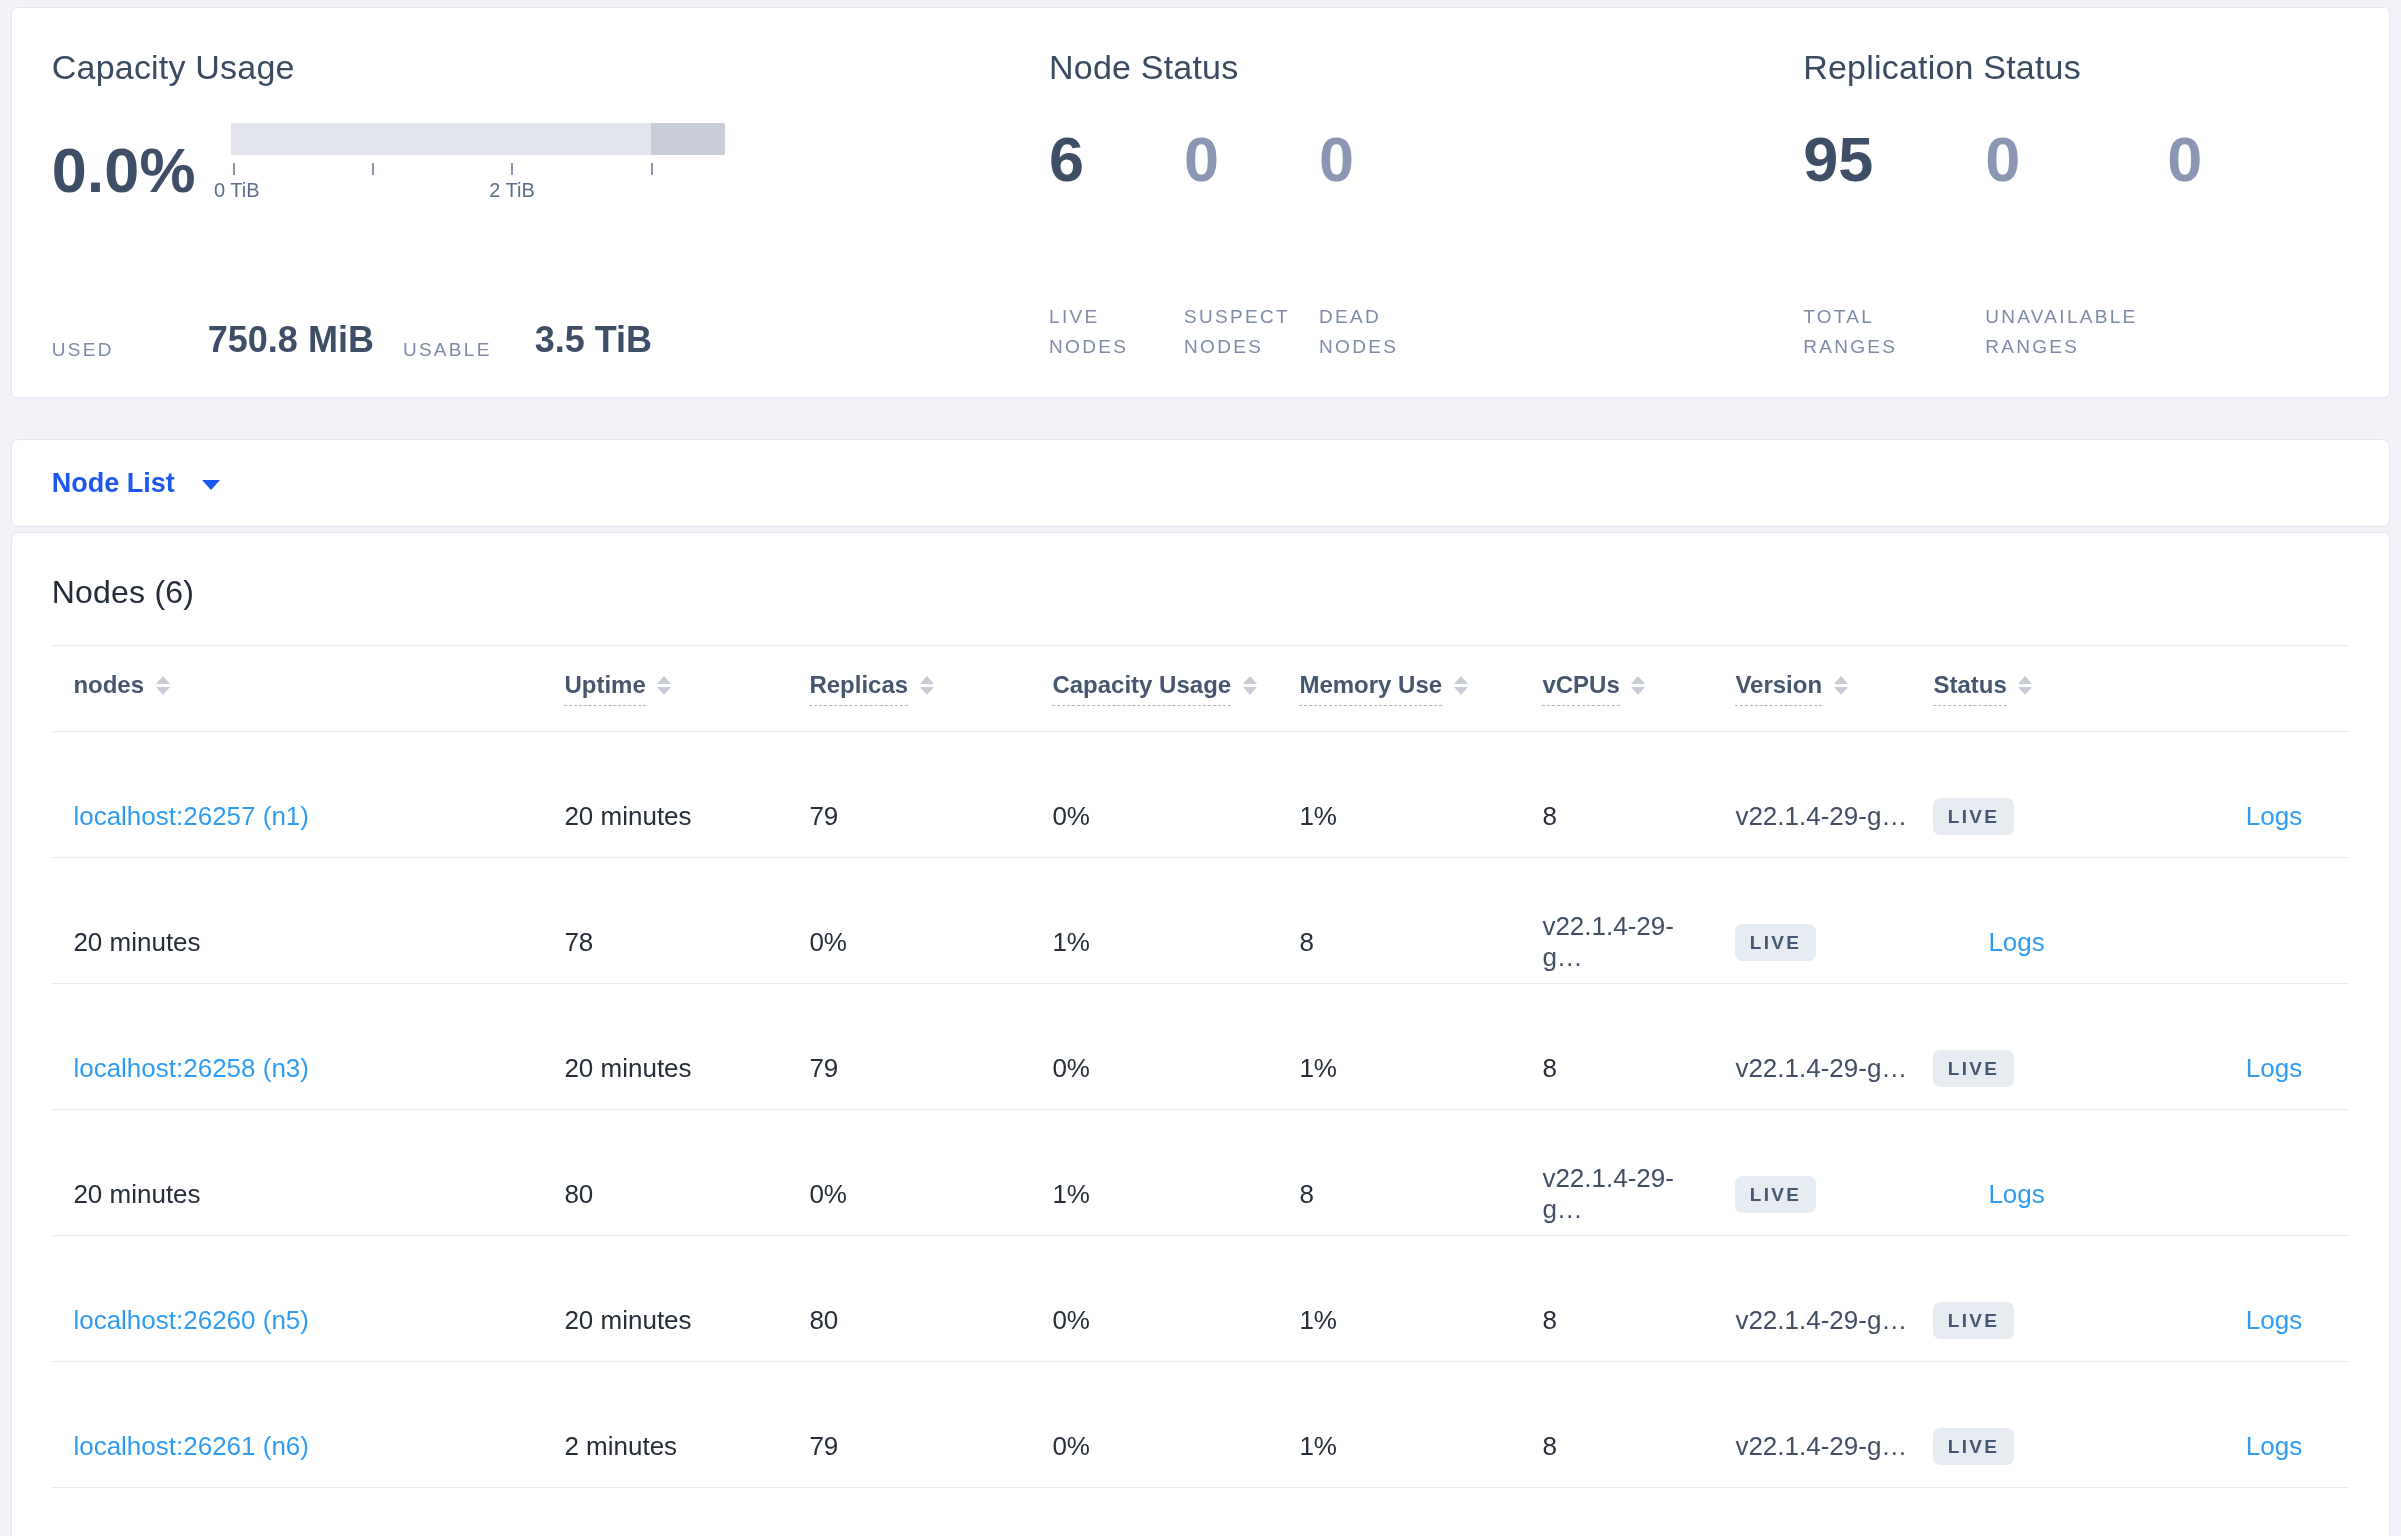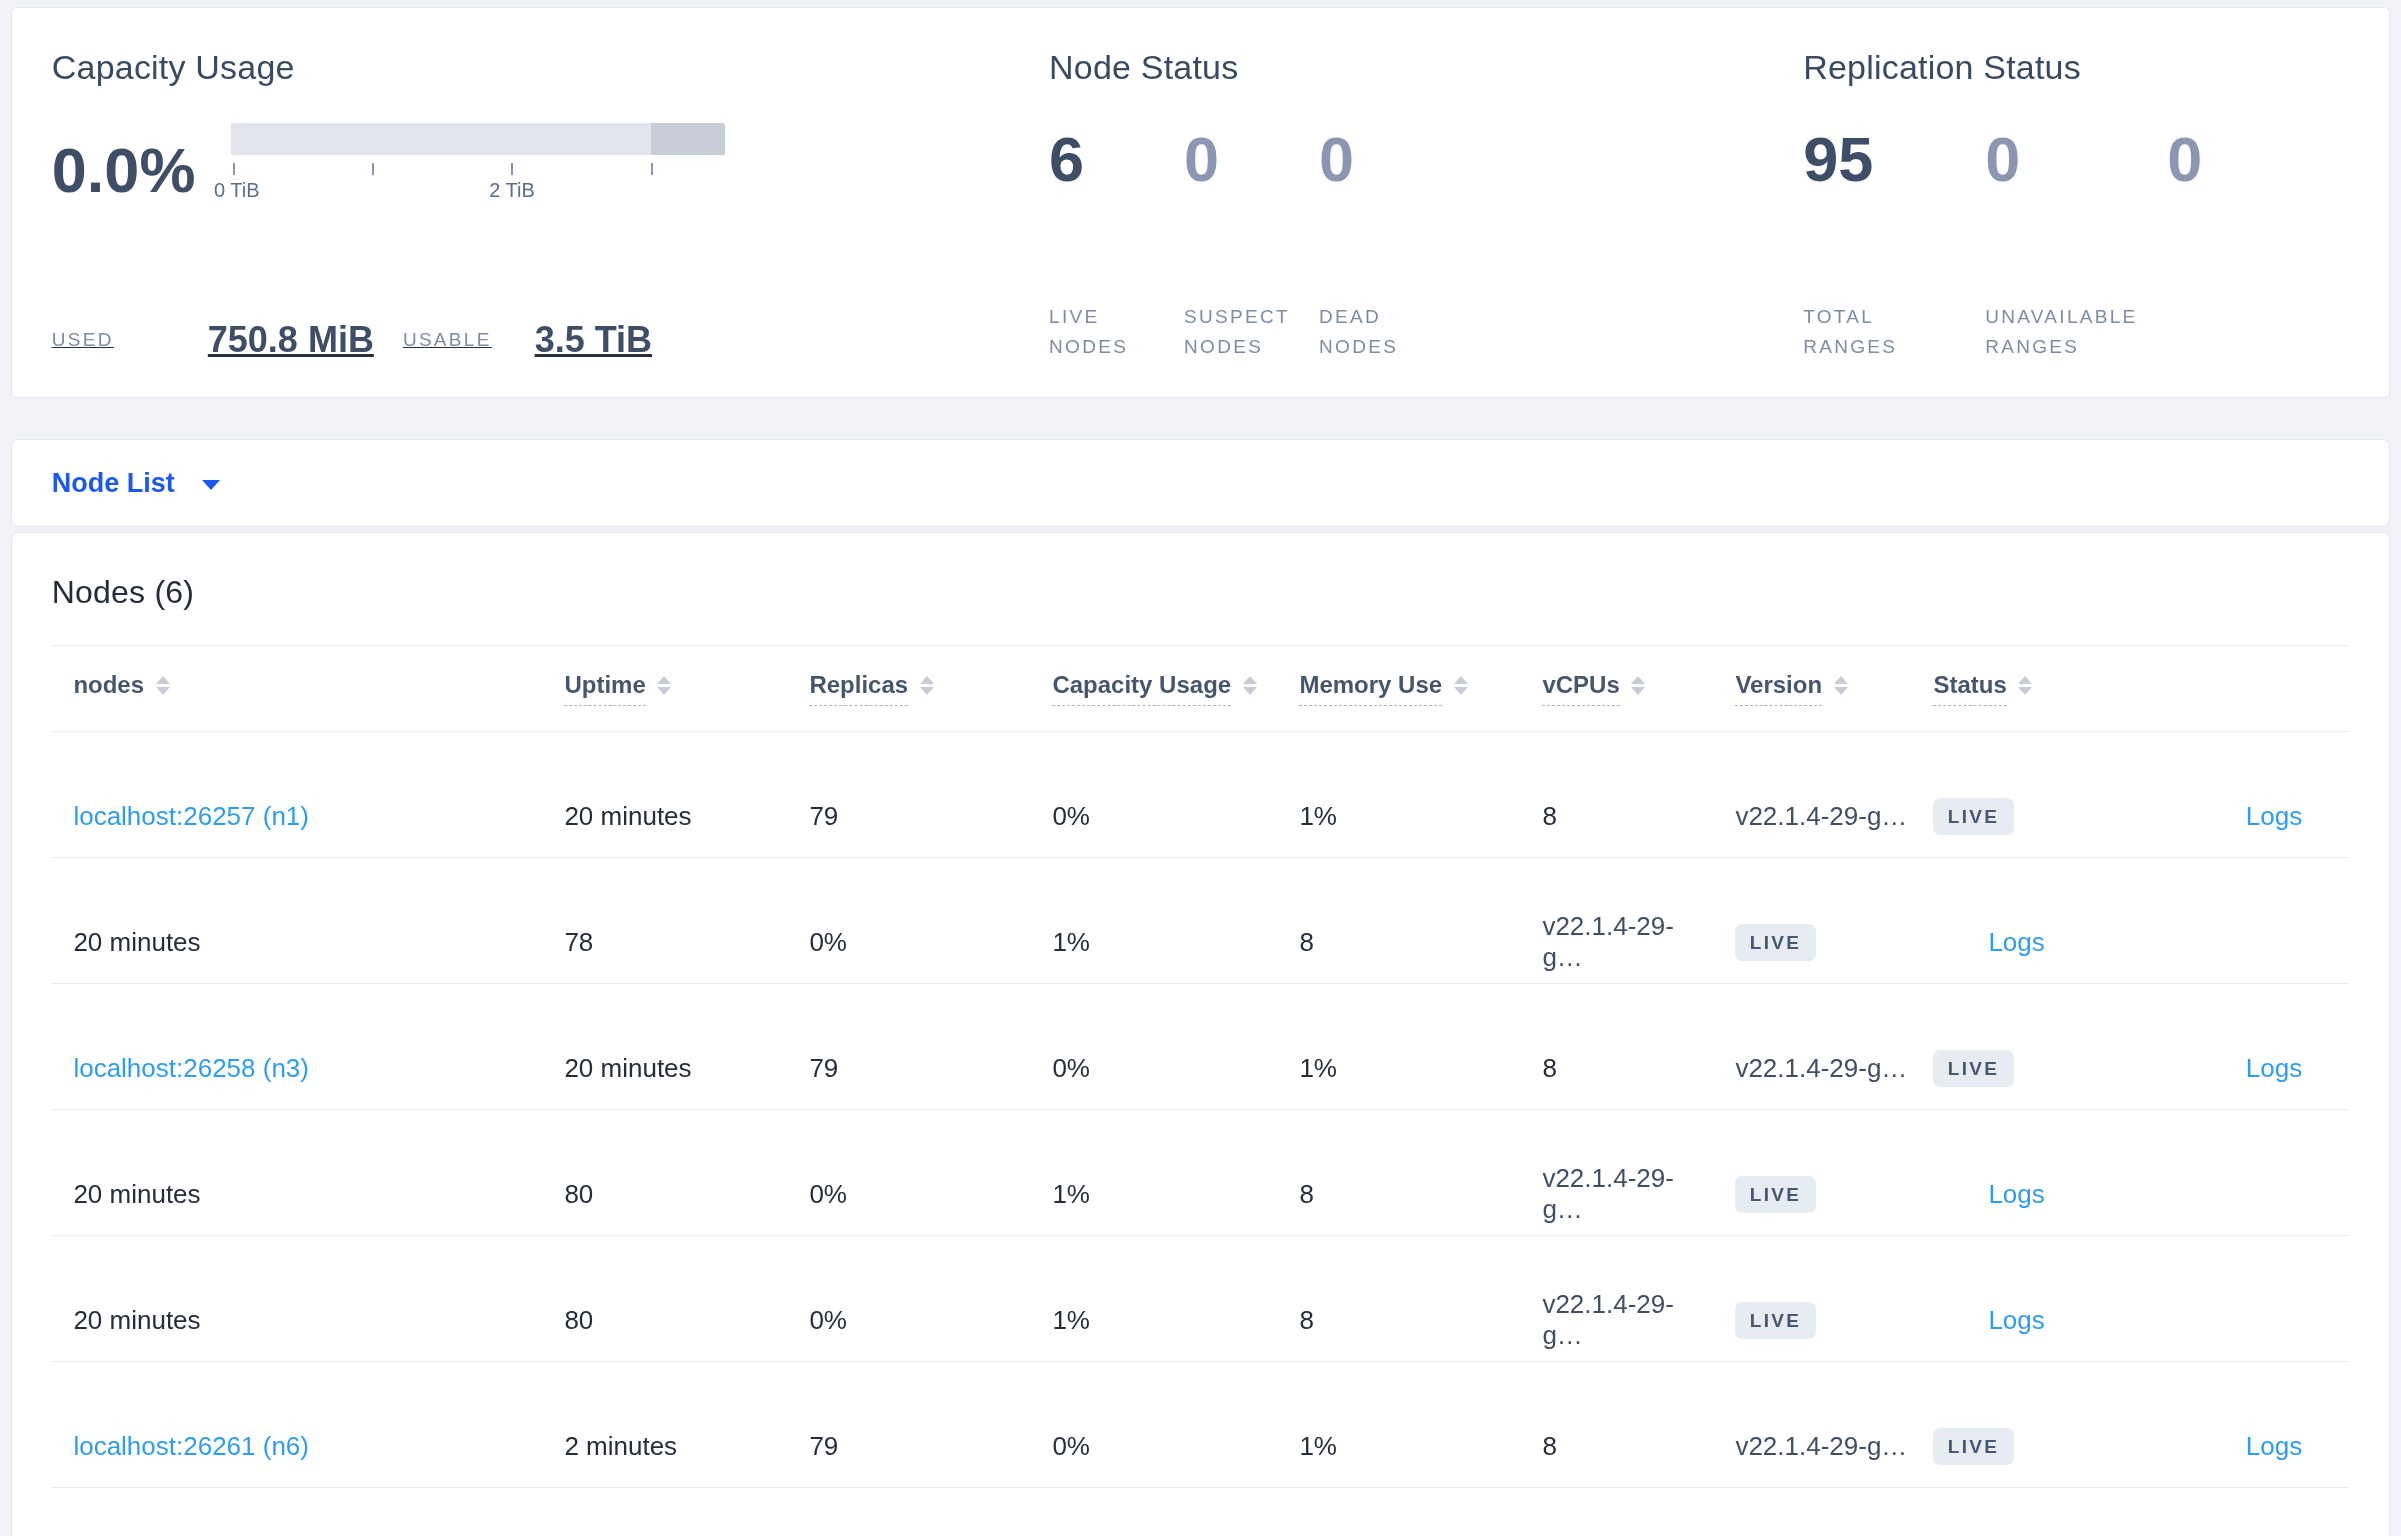--- a/index.html
+++ b/index.html
@@ -33,21 +33,21 @@
   .panel-replication{flex:1;}
   .cap-row{display:flex;align-items:center;margin-top:41px;}
   .cap-percent{font-size:63px;font-weight:600;color:var(--value-dark);line-height:1;}
   .cap-bar-wrap{position:relative;width:494px;height:90px;margin-left:36px;margin-top:-5.4px;}
   .cap-bar{position:absolute;left:0;top:0;width:100%;height:32px;background:var(--bar-light);border-radius:1.8px;overflow:hidden;}
   .cap-bar-dark{position:absolute;right:0;top:0;height:100%;width:15.1%;background:var(--bar-dark);}
   .tick{position:absolute;top:40px;width:1.8px;height:12.6px;background:#8a94ac;}
   .tick.t1{left:1.8px;} .tick.t2{left:28.5%;} .tick.t3{left:56.6%;} .tick.t4{left:84.9%;}
   .tick-label{position:absolute;top:56px;transform:translateX(-50%);font-size:20px;color:#5d6e8c;white-space:nowrap;}
   .tick-label.l1{left:5.4px;} .tick-label.l2{left:56.8%;}
-  .used-row{margin-top:auto;display:flex;align-items:center;text-decoration:underline;}
+  .used-row{margin-top:auto;display:flex;align-items:flex-end;}
   .caps-label{font-size:19px;letter-spacing:2.3px;color:var(--label-muted);}
   .used-row .big-val{font-size:36px;font-weight:700;color:var(--value-dark);}
   .m-used{margin-left:94px;} .l-usable{margin-left:29px;} .m-usable{margin-left:43px;}
   .metric-row{display:flex;margin-top:41px;}
   .labels-row{display:flex;margin-top:auto;align-items:flex-end;}
   .mcol-n{width:135px;} .mcol-r{width:182px;}
   .metric-value{font-size:63px;font-weight:600;line-height:1;color:var(--value-muted);}
   .metric-value.em{color:var(--value-dark);}
   .metric-label{font-size:19px;letter-spacing:2.3px;color:var(--label-muted);line-height:1.55;}
   .mcol-n .metric-label{max-width:106px;}
@@ -279,20 +279,21 @@
       <div class="td">1%</div>
       <div class="td">8</div>
       <div class="td version">v22.1.4-29-g…</div>
       <div class="td"><span class="badge">LIVE</span></div>
       <div class="td logs-cell">
           <a class="logs-link">Logs</a>
         </div>
     </div>
 
     <div class="trow tr">
+      <div class="td"><a class="node-link">localhost:26260 (n5)</a></div>
       <div class="td">20 minutes</div>
       <div class="td">80</div>
       <div class="td">0%</div>
       <div class="td">1%</div>
       <div class="td">8</div>
       <div class="td version">v22.1.4-29-g…</div>
       <div class="td"><span class="badge">LIVE</span></div>
       <div class="td logs-cell">
           <a class="logs-link">Logs</a>
         </div>

